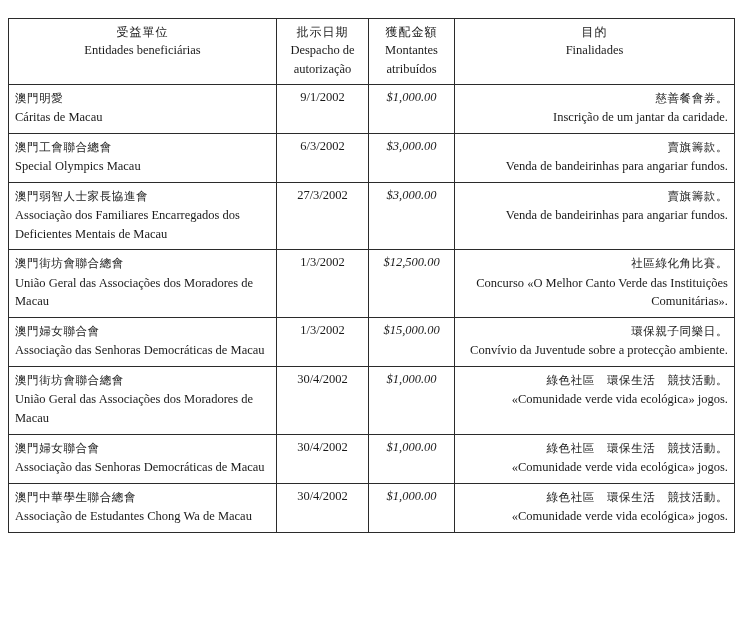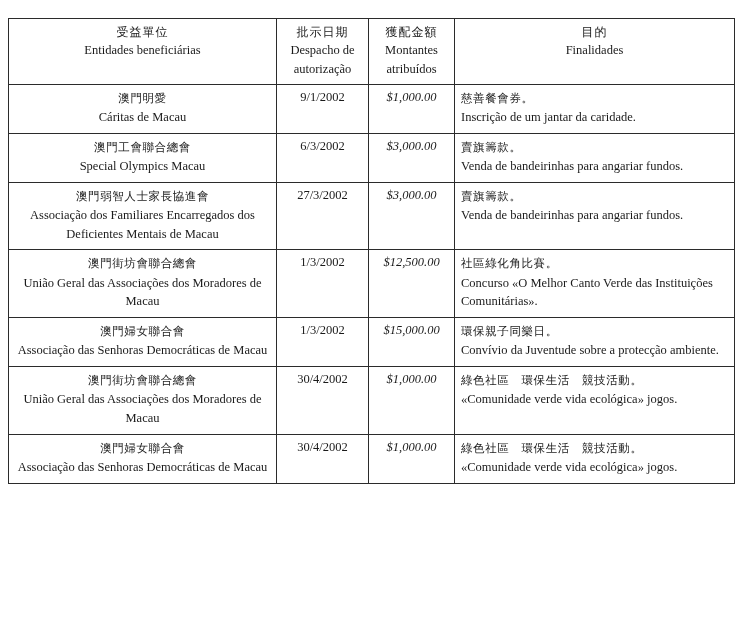--- a/index.html
+++ b/index.html
@@ -52,35 +52,35 @@
   .hdr-cn {
     font-family: "DejaVu Sans", sans-serif;
     font-size: 12px;
     letter-spacing: 1px;
   }
   .hdr-pt {
     font-size: 12.5px;
   }
 
   td.ben {
-    text-align: center;
+    text-align: left;
     line-height: 1.5;
   }
   td.date,
   td.amount {
     text-align: center;
     white-space: nowrap;
   }
   td.amount {
     text-align: center;
     padding-right: 10px;
     font-style: italic;
   }
   td.purpose {
-    text-align: left;
+    text-align: right;
     line-height: 1.5;
   }
   .cn {
     display: block;
     font-family: "DejaVu Sans", sans-serif;
     font-size: 11.5px;
     letter-spacing: 0.6px;
     margin-bottom: 1px;
   }
   .pt {
@@ -198,15 +198,27 @@
           <span class="cn">澳門婦女聯合會</span>
           <span class="pt">Associação das Senhoras Democráticas de Macau</span>
         </td>
         <td class="date">30/4/2002</td>
         <td class="amount">$1,000.00</td>
         <td class="purpose">
           <span class="cn">綠色社區　環保生活　競技活動。</span>
           <span class="pt">«Comunidade verde vida ecológica» jogos.</span>
         </td>
       </tr>
+      <tr>
+        <td class="ben">
+          <span class="cn">澳門中華學生聯合總會</span>
+          <span class="pt">Associação de Estudantes Chong Wa de Macau</span>
+        </td>
+        <td class="date">30/4/2002</td>
+        <td class="amount">$1,000.00</td>
+        <td class="purpose">
+          <span class="cn">綠色社區　環保生活　競技活動。</span>
+          <span class="pt">«Comunidade verde vida ecológica» jogos.</span>
+        </td>
+      </tr>
     </tbody>
   </table>
 </div>
 
 </body></html>

